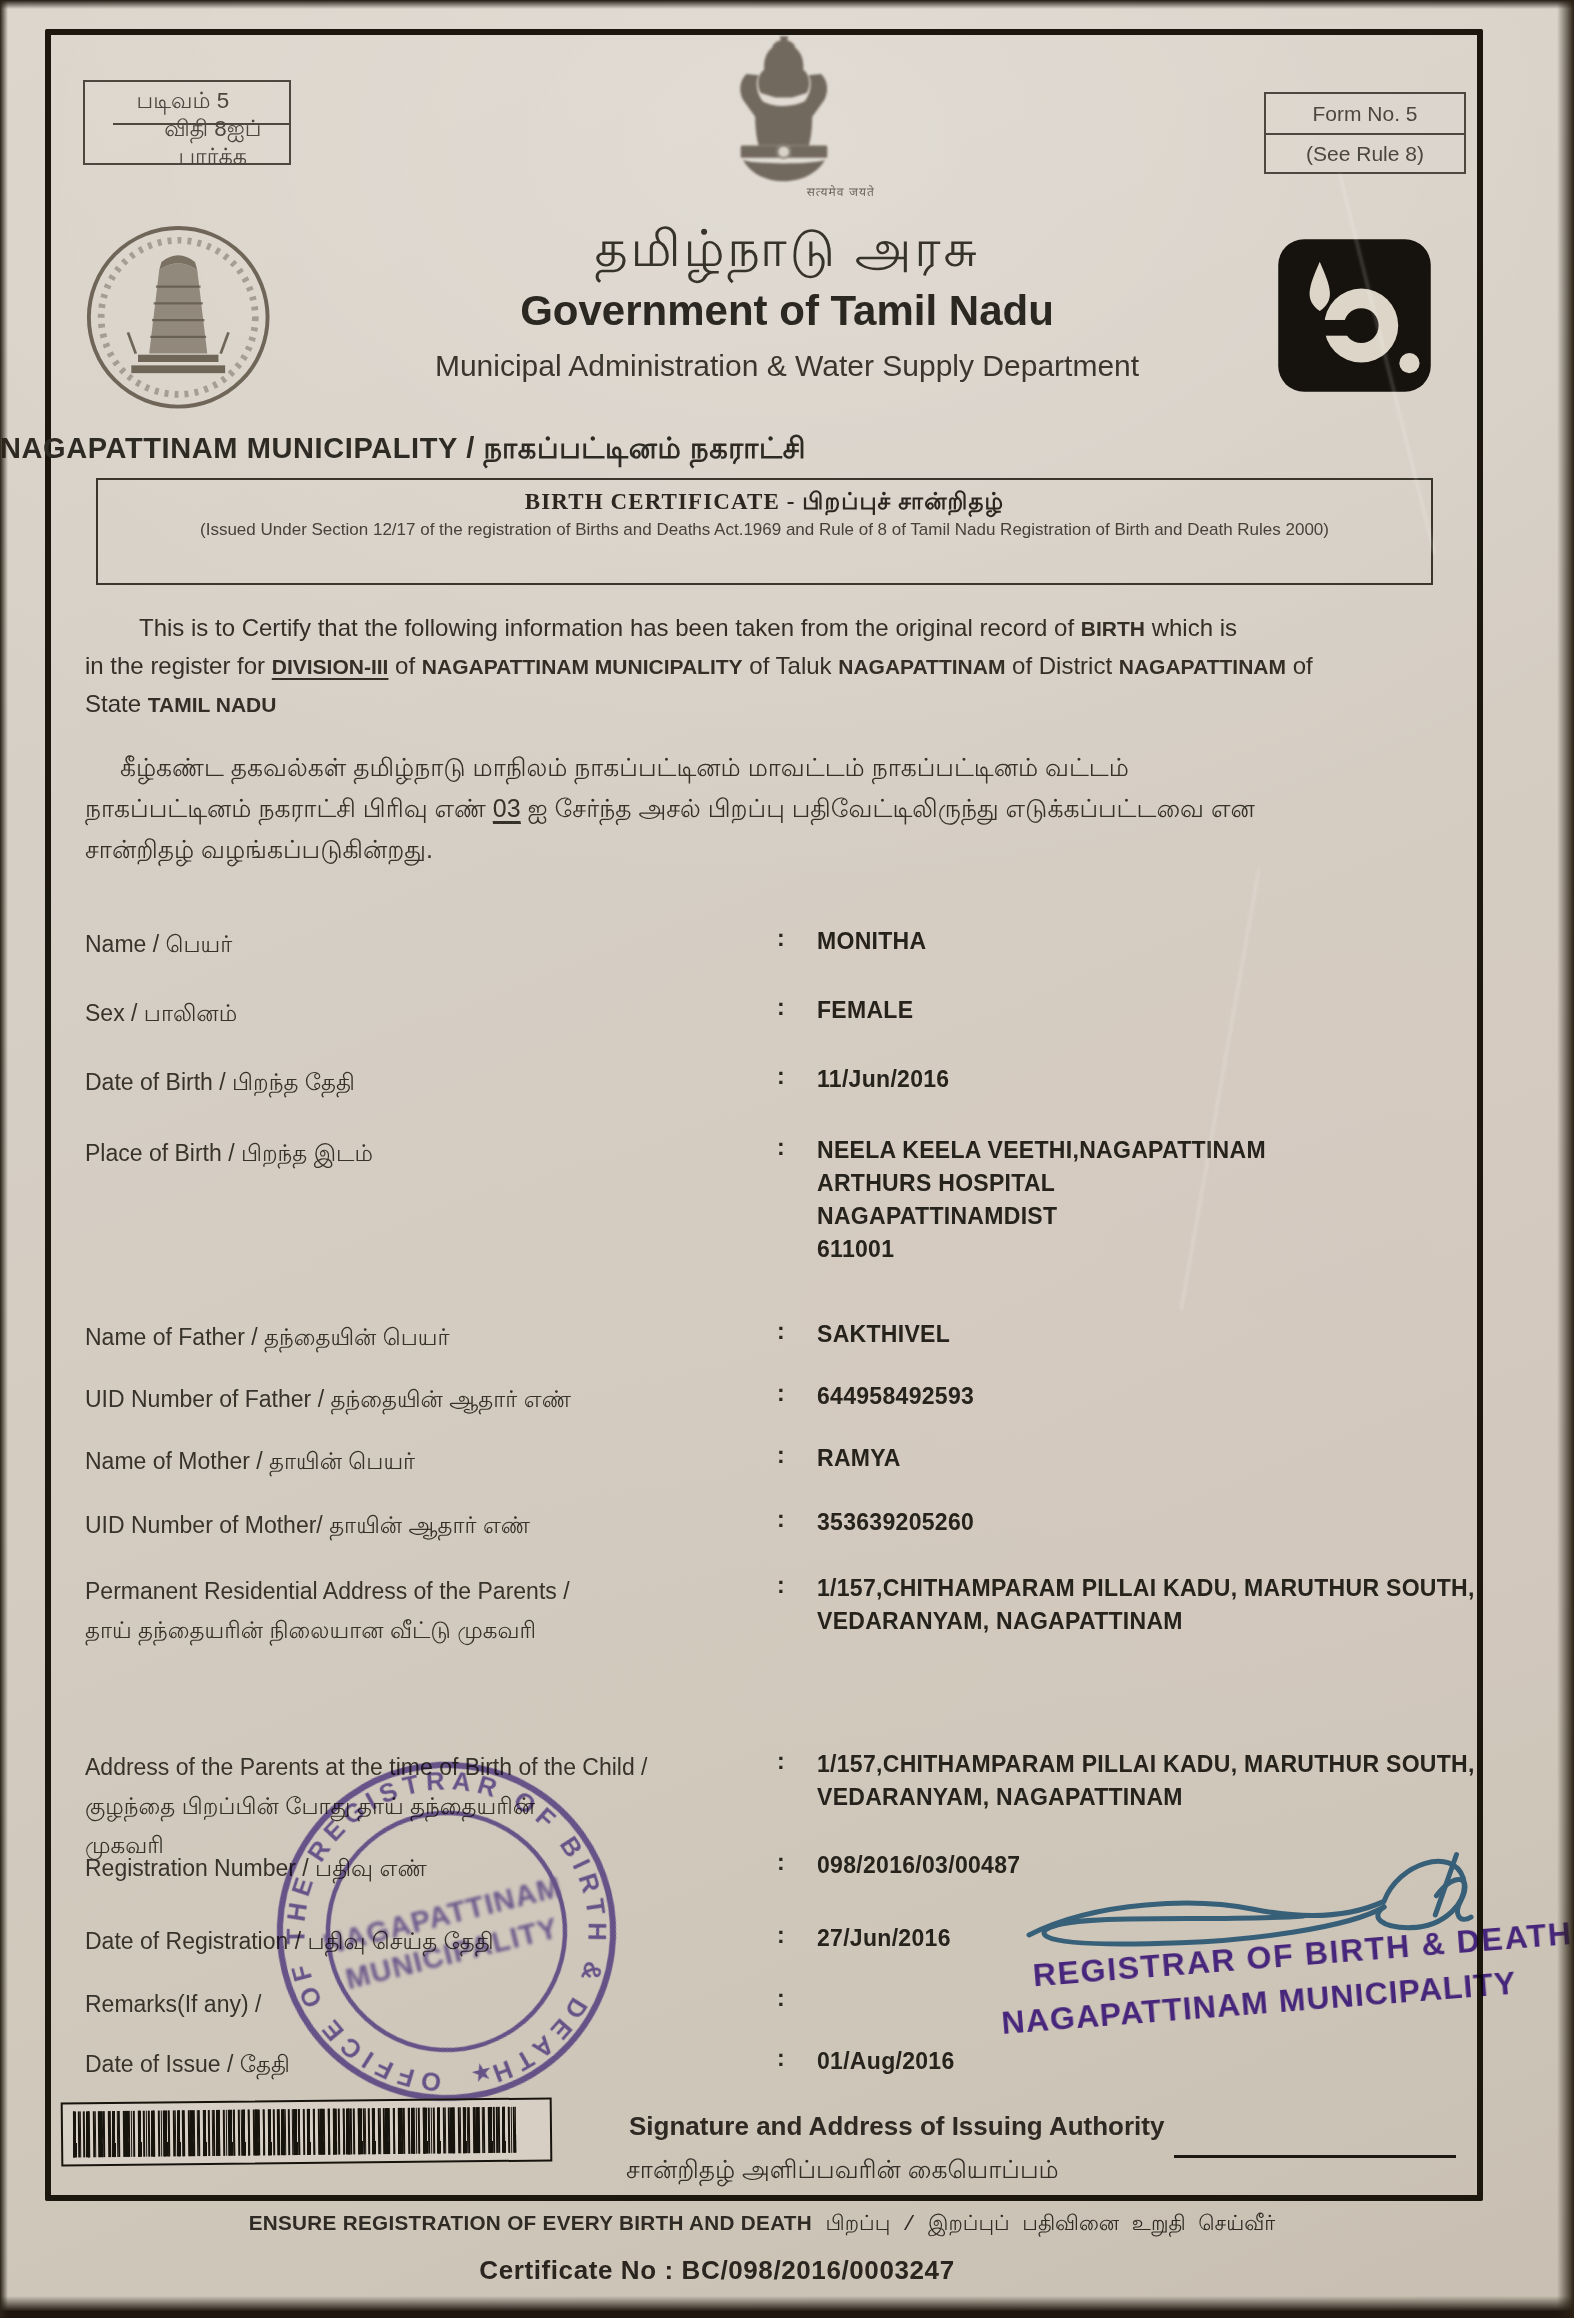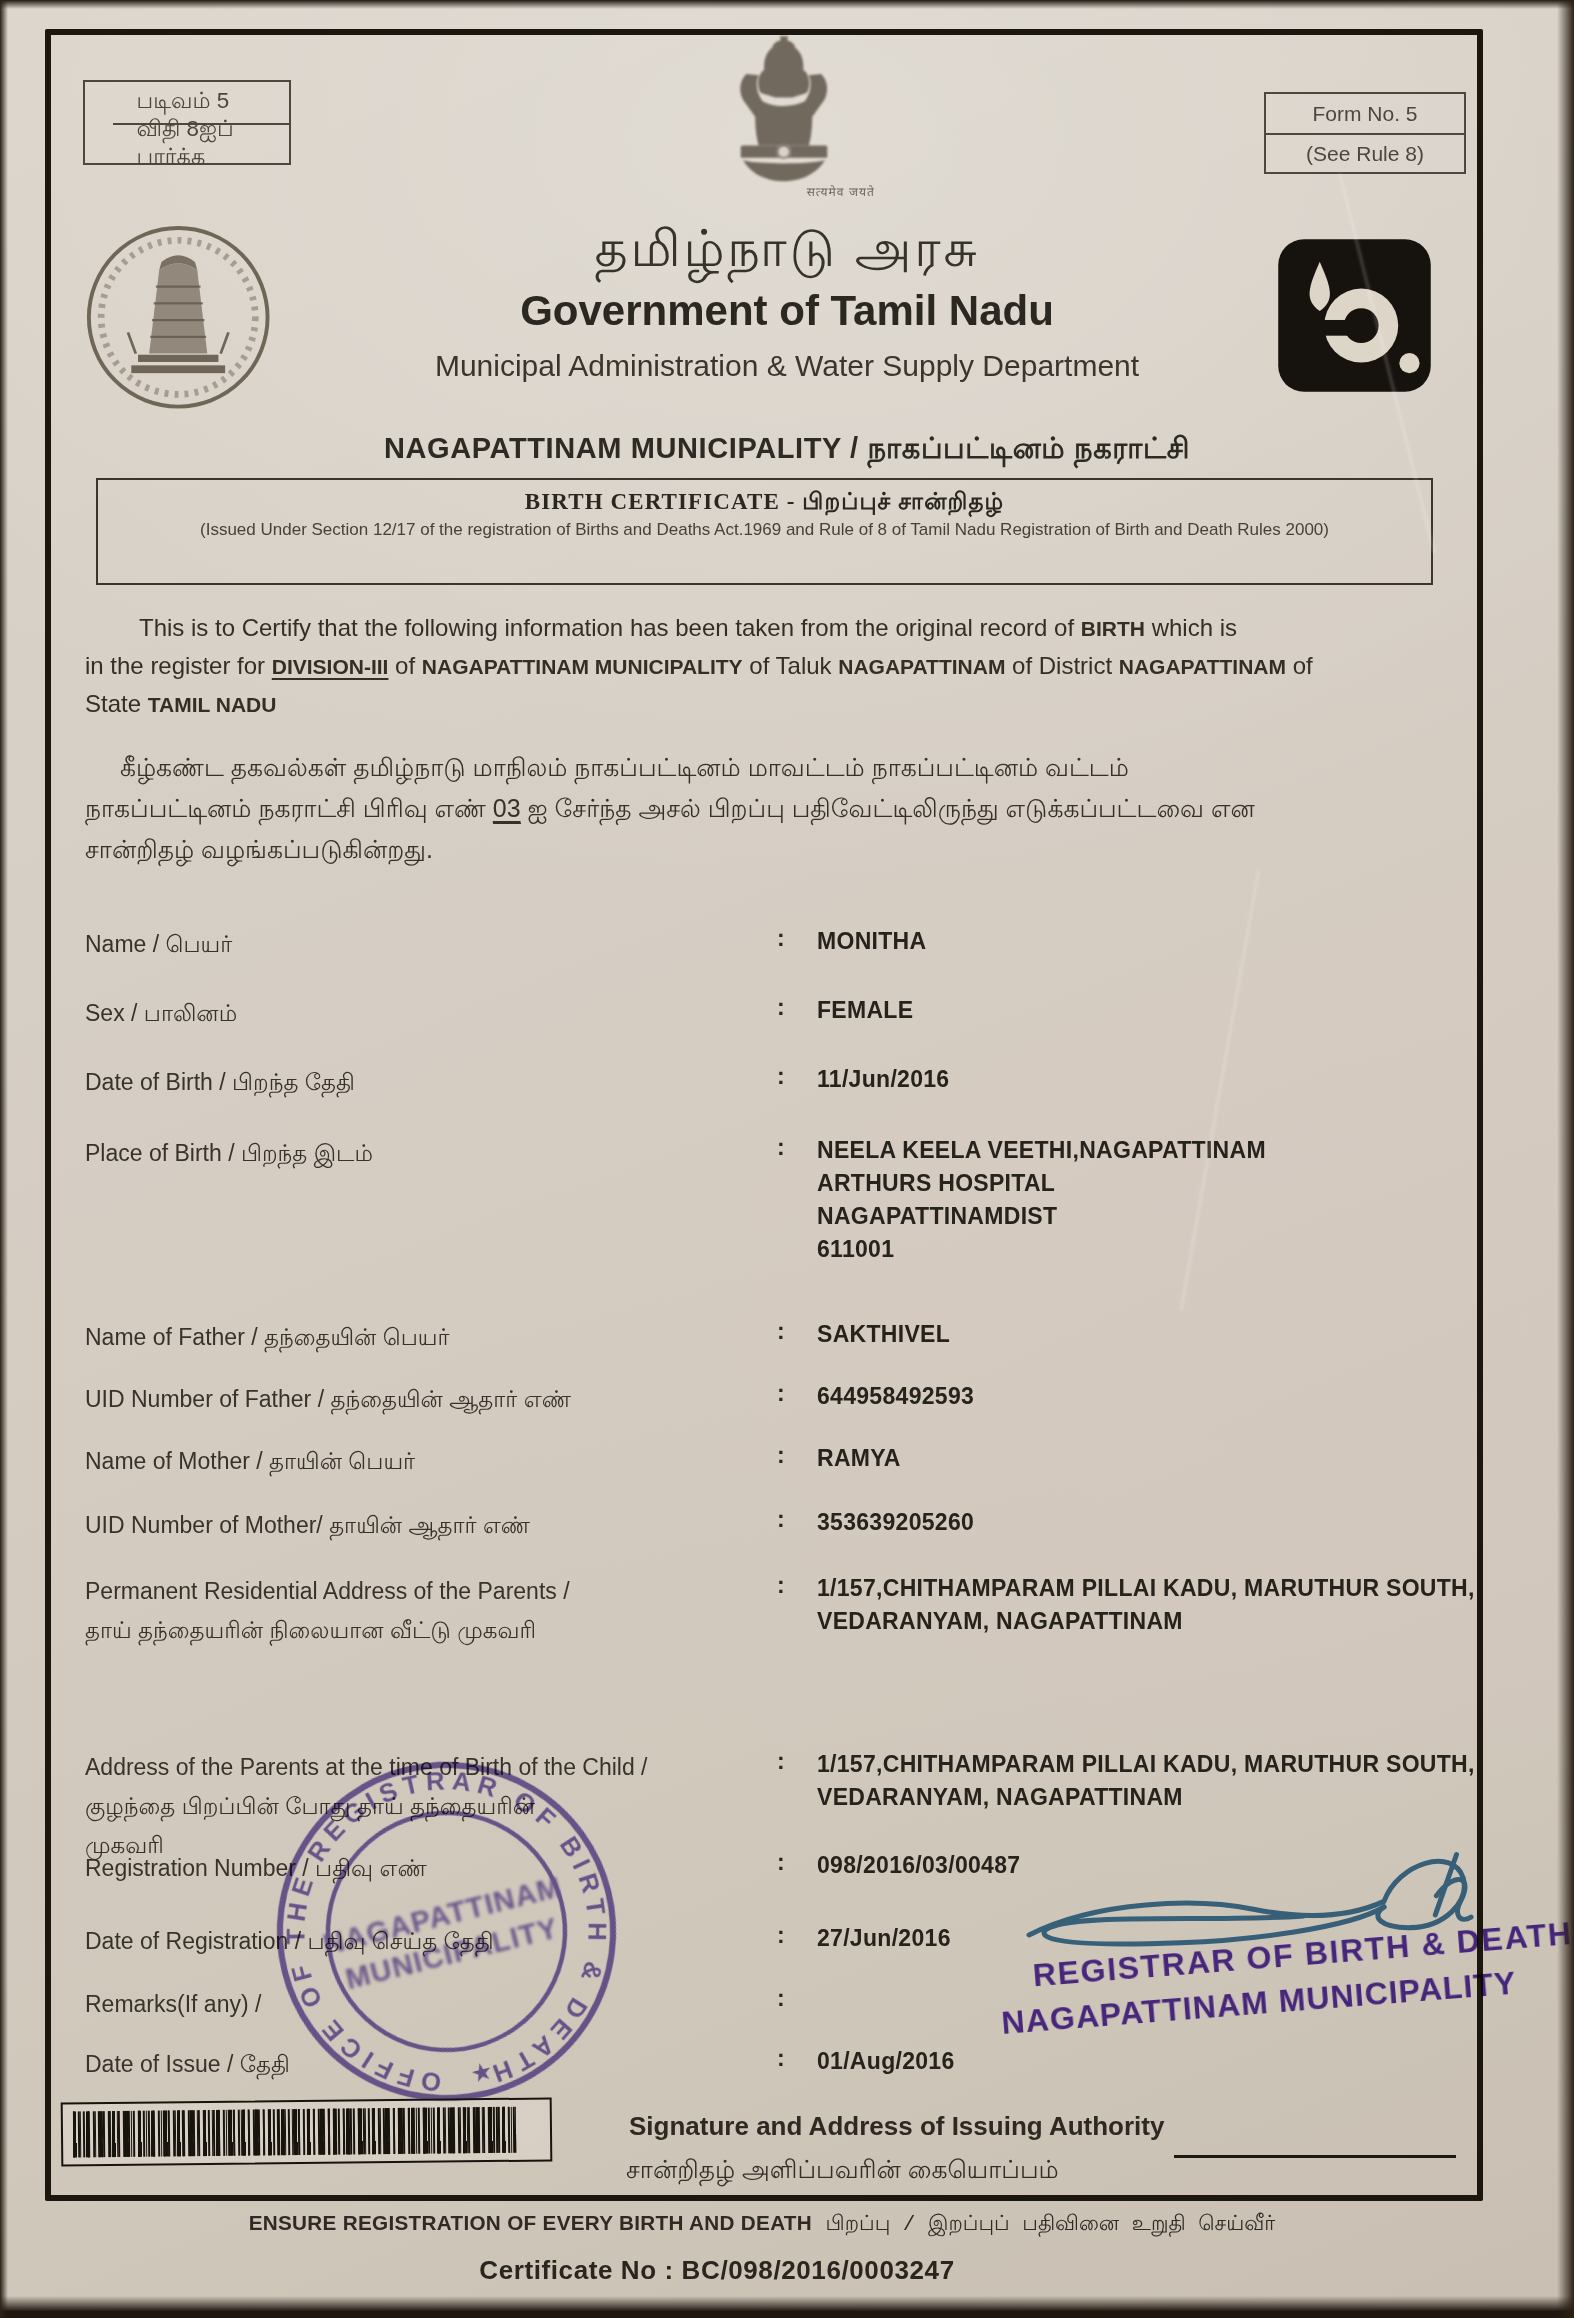--- a/index.html
+++ b/index.html
@@ -16,40 +16,40 @@
   .edge.bottom{left:0;top:2296px;right:0;height:22.4px;background:linear-gradient(rgba(30,21,12,0),#201710 70%);}
   .edge.right{top:0;left:1557px;width:17px;height:2319px;background:linear-gradient(90deg,rgba(37,28,18,0),#2a2014);}
   .edge.left{top:0;left:0;width:7.8px;height:2319px;background:linear-gradient(90deg,#2a2318,rgba(42,35,24,0));}
   .crease{position:absolute;background:rgba(255,255,255,.28);filter:blur(1.7px);}
 
   .frame{position:absolute;left:45px;top:29px;width:1438px;height:2172px;
     border:6.1px solid #1b170f;box-sizing:border-box;border-radius:1.7px;}
 
   .formbox{position:absolute;border:2.2px solid #4c483f;box-sizing:border-box;background:rgba(255,255,255,.04);}
   .formbox .cell{height:50%;display:flex;align-items:center;box-sizing:border-box;color:#4b473e;}
-  .formbox .cell+.cell{border-top:2.2px solid #4c483f;}
+  .formbox .cell+.cell{border-top:2.2px solid #4c483f;text-align:center;}
   .fb-left{left:83px;top:80px;width:208px;height:85px;font-size:22.4px;padding-left:28px;}
   .fb-left .cell{padding-left:23.5px;}
   .fb-right{left:1264px;top:92px;width:202px;height:82px;font-size:21px;color:#55514a;}
   .fb-right .cell{justify-content:center;}
 
   .emblem{position:absolute;left:724px;top:35px;}
   .motto{position:absolute;left:696px;top:183px;width:179px;text-align:right;
     font-size:12px;color:#6b655a;filter:blur(0.3px);letter-spacing:1.1px;}
 
   .seal{position:absolute;left:82px;top:214px;}
   .dept-logo{position:absolute;left:1276px;top:237px;}
 
   .h-ta{position:absolute;left:0;right:0;top:219px;text-align:center;font-size:51px;
     letter-spacing:2.8px;color:#36332b;font-weight:500;filter:blur(0.2px);}
   .h-en{position:absolute;left:0;right:0;top:287px;text-align:center;font-size:42px;
     font-weight:700;color:#2b2822;}
   .h-dept{position:absolute;left:0;right:0;top:349px;text-align:center;font-size:30px;
     font-weight:500;color:#3a362e;}
-  .h-muni{position:absolute;left:0;right:0;top:432px;text-align:center;font-size:29px;
+  .h-muni{position:absolute;left:0;right:0;top:432px;font-size:29px;
     font-weight:700;color:#2e2b24;letter-spacing:0.6px;}
 
   .certbox{position:absolute;left:96px;top:478px;width:1337px;height:107px;
     border:2.8px solid #3a362d;box-sizing:border-box;text-align:center;}
   .certbox .title{margin-top:9px;font-family:"Liberation Serif","DejaVu Serif",serif;
     font-size:23px;font-weight:700;color:#2b2720;letter-spacing:1.1px;}
   .certbox .issued{margin-top:2px;font-size:17px;color:#46423a;}
 
   .intro-en{position:absolute;left:85px;top:609px;font-size:24px;line-height:37px;color:#332f27;white-space:nowrap;}
   .intro-en .ind{padding-left:54px;}

